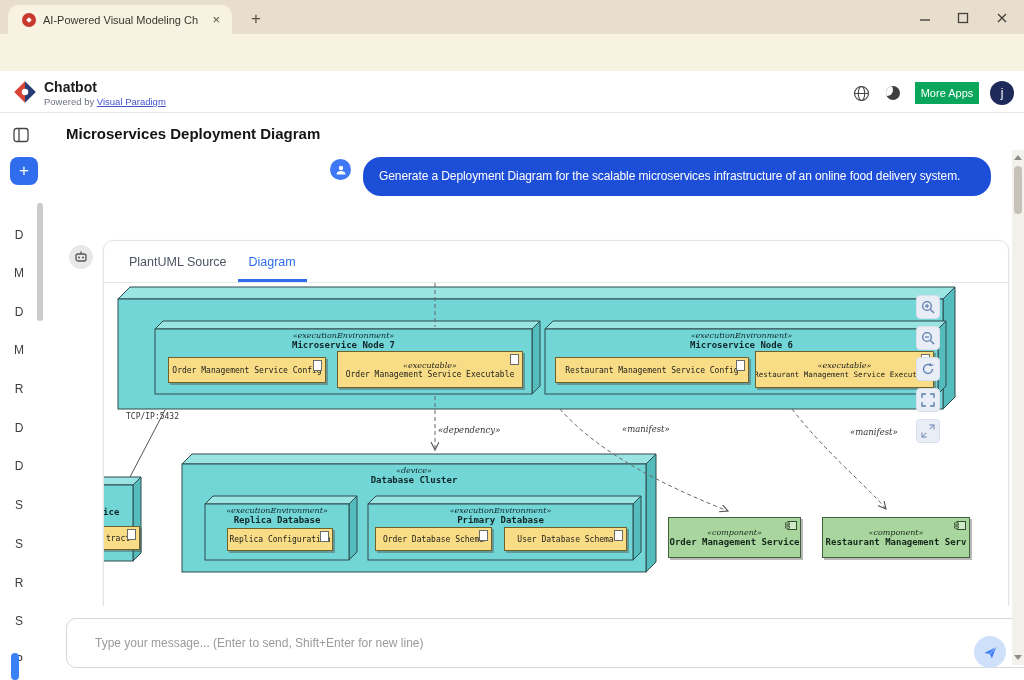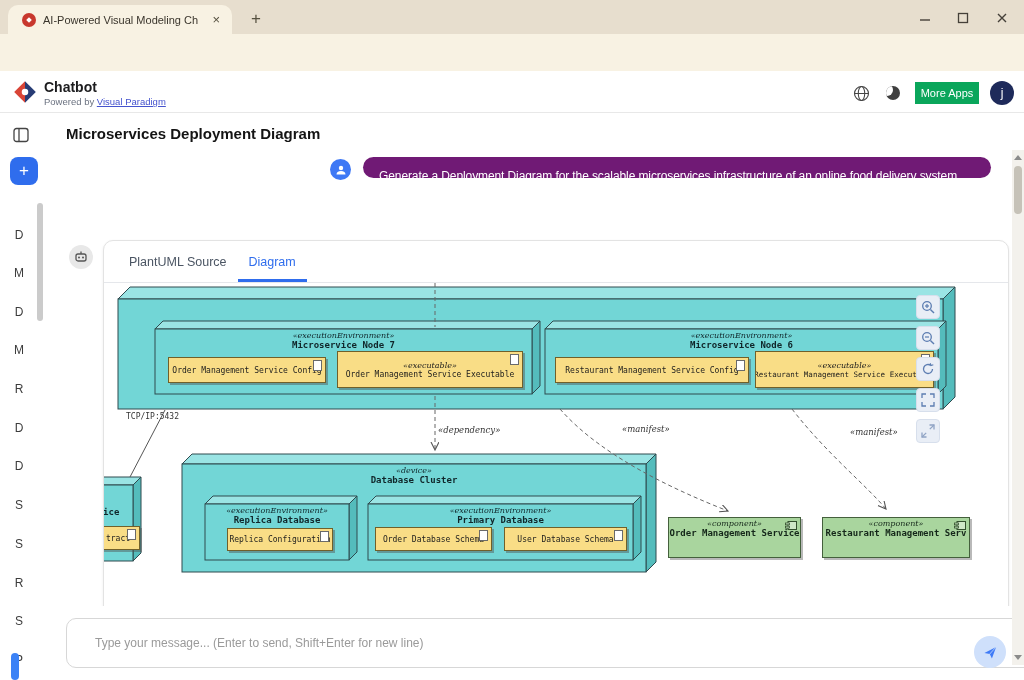--- a/index.html
+++ b/index.html
@@ -35,37 +35,37 @@
   
   .sidebar { position:absolute; left:0; top:113px; width:48px; height:567px; background:#fff; }
   .newchat { position:absolute; left:10px; top:44px; width:28px; height:28px; background:#2f6ded; border-radius:8px; color:#fff; font-size:17px; line-height:26px; text-align:center; border:none; }
   .sb-letter { position:absolute; left:0; width:38px; text-align:center; font-size:12px; color:#3c3c3c; }
   .sb-thumb { position:absolute; left:37px; top:90px; width:6px; height:118px; border-radius:3px; background:#cbcbcb; }
   .sb-active { position:absolute; left:11px; top:540px; width:8px; height:27px; border-radius:4px; background:#3b82f6; }
 
   
   .page-title { position:absolute; left:66px; top:125px; font-size:15px; font-weight:bold; color:#141414; }
   .user-avatar { position:absolute; left:330px; top:159px; width:21px; height:21px; border-radius:50%; background:#3e78f5; display:flex; align-items:center; justify-content:center; }
-  .bubble { position:absolute; left:363px; top:157px; width:628px; height:21px; background:#701a75; border-radius:18px; color:#fff; font-size:12px; letter-spacing:-0.1px; line-height:39px; padding:0 16px; white-space:nowrap; overflow:hidden; }
+  .bubble { position:absolute; left:363px; top:157px; width:628px; height:39px; background:#1d4ed8; border-radius:18px; color:#fff; font-size:12px; letter-spacing:-0.1px; line-height:39px; padding:0 16px; white-space:nowrap; overflow:hidden; }
   .bot-avatar { position:absolute; left:69px; top:245px; width:24px; height:24px; border-radius:50%; background:#e8e8e8; display:flex; align-items:center; justify-content:center; }
 
   
   .card { position:absolute; left:103px; top:240px; width:906px; height:380px; background:#fff; border:1px solid #e3e3e3; border-radius:10px; box-shadow:0 1px 3px rgba(0,0,0,.07); overflow:hidden; }
   .tabsrow { position:relative; height:42px; border-bottom:1px solid #e5e7eb; padding-left:14px; display:flex; }
   .ctab { font-size:12.5px; padding:14px 11px 0 11px; color:#4b5563; }
   .ctab.active { color:#2f6ded; border-bottom:3px solid #2f6ded; }
   .viewport { position:relative; width:904px; height:338px; overflow:hidden; background:#fff; }
 
   
   .nlabel { position:absolute; text-align:center; color:#10262a; line-height:1.2; pointer-events:none; }
   .st { display:block; font:italic 8px "DejaVu Serif",serif;text-align:center; }
   .nm { display:block; font:bold 9px "DejaVu Sans Mono",monospace; }
   .artifact { position:absolute; background:#f9dd86; border:1px solid #70602a; box-shadow:2px 2px 0 rgba(80,80,80,.45); color:#1c1c1c; display:flex; flex-direction:column; align-items:center; justify-content:center; text-align:center; font:8px "DejaVu Sans Mono",monospace; white-space:nowrap; overflow:hidden; }
   .artifact::after { content:""; position:absolute; top:2px; right:3px; width:7px; height:9px; background:#fff; border:1px solid #6a6a6a; }
-  .comp { position:absolute; background:#a9d59e; border:1px solid #44603c; box-shadow:2px 2px 0 rgba(80,80,80,.4); color:#15271a; text-align:center; padding-top:1px; white-space:nowrap; overflow:hidden; }
+  .comp { position:absolute; background:#a9d59e; border:1px solid #44603c; box-shadow:2px 2px 0 rgba(80,80,80,.4); color:#15271a; text-align:center; padding-top:10px; white-space:nowrap; overflow:hidden; }
   .edge-label { position:absolute; font:italic 8.5px "DejaVu Serif",serif; color:#333; white-space:nowrap; }
   .edge-label-plain { position:absolute; font:8px "DejaVu Sans Mono",monospace; color:#333; white-space:nowrap; }
   .dbtn { position:absolute; left:812px; width:24px; height:24px; border-radius:4px; background:#e9eef6; border:1px solid #d7dfec; display:flex; align-items:center; justify-content:center; }
 
   
   .input-panel { position:absolute; left:48px; top:606px; width:964px; height:74px; background:#fff; }
   .msg-input { position:absolute; left:18px; top:12px; width:984px; height:50px; border:1px solid #d7d7d7; border-radius:10px; padding:0 28px; font-size:12px; color:#333; outline:none; font-family:"Liberation Sans",sans-serif; }
   .msg-input::placeholder { color:#9a9a9a; }
   .send-btn { position:absolute; left:926px; top:30px; width:32px; height:32px; border-radius:50%; background:#cfe0fb; border:none; display:flex; align-items:center; justify-content:center; }
 

